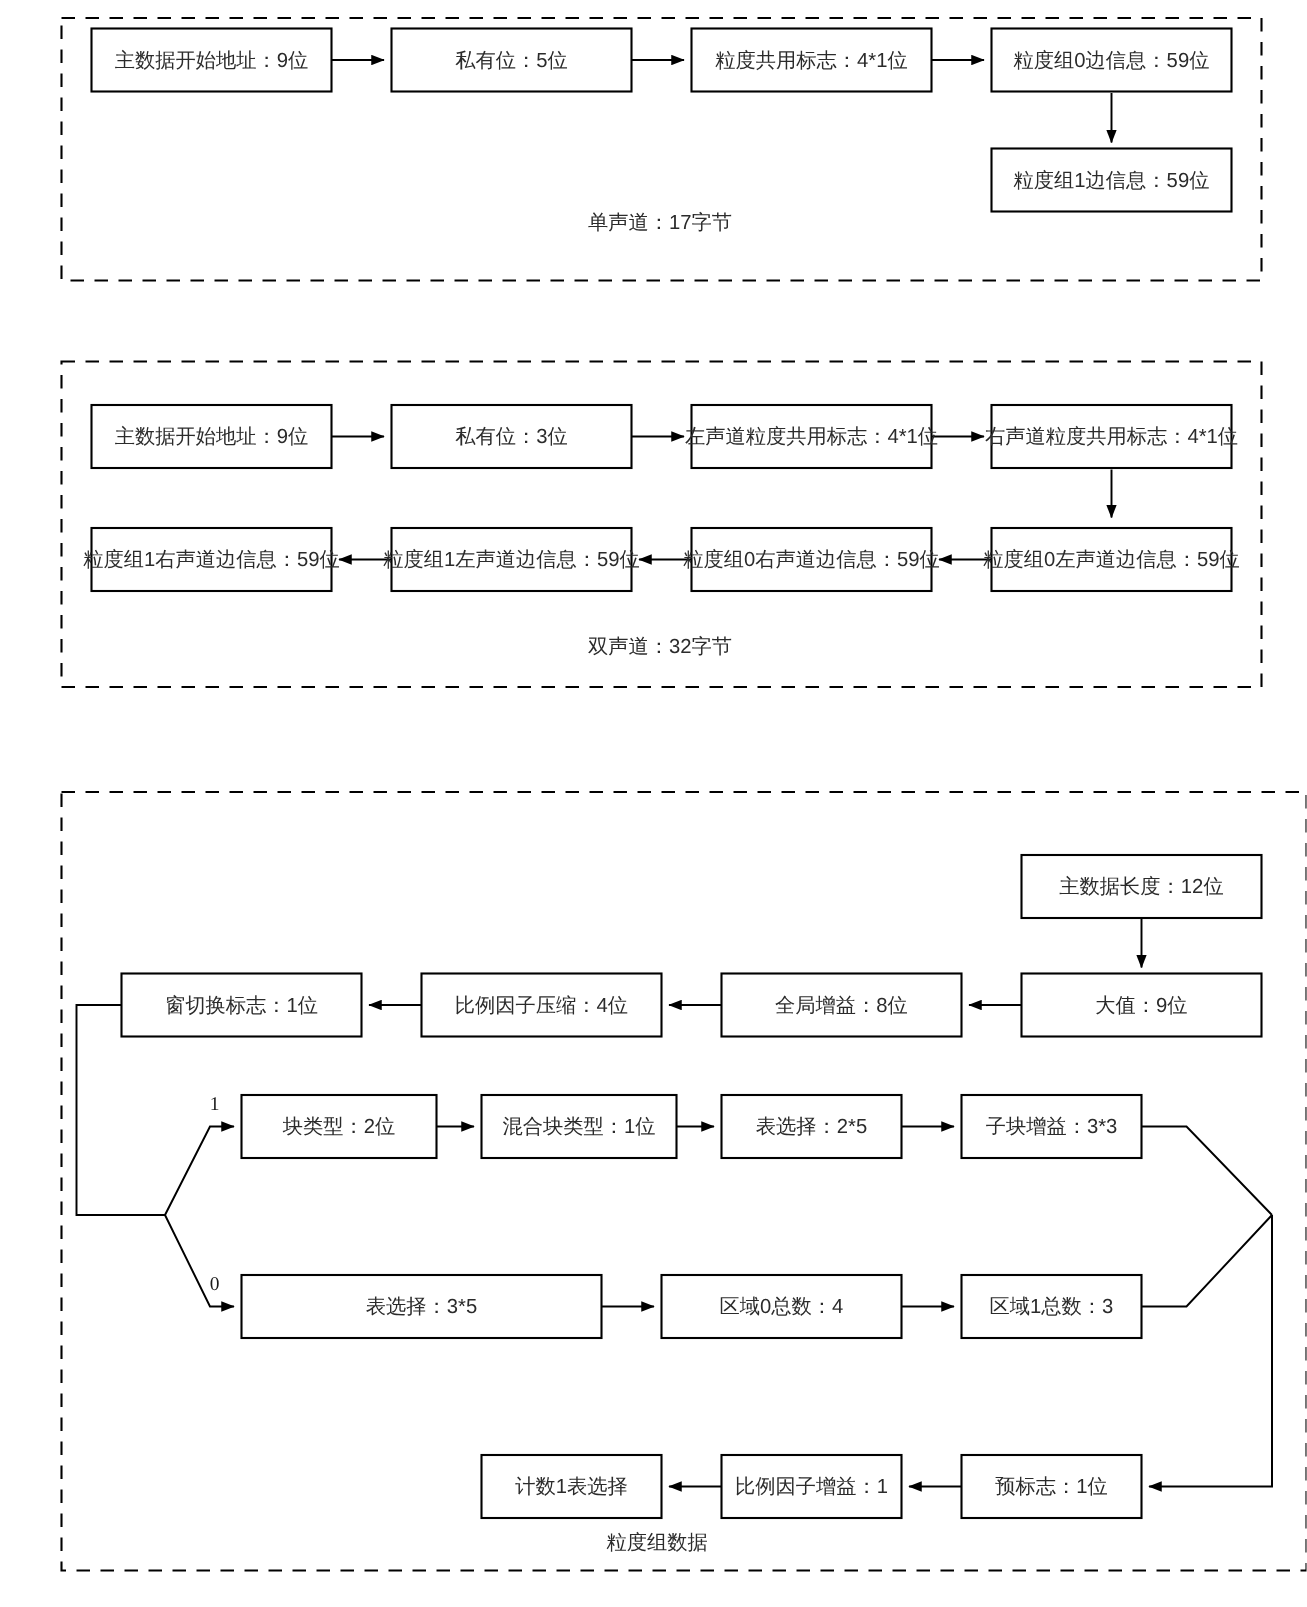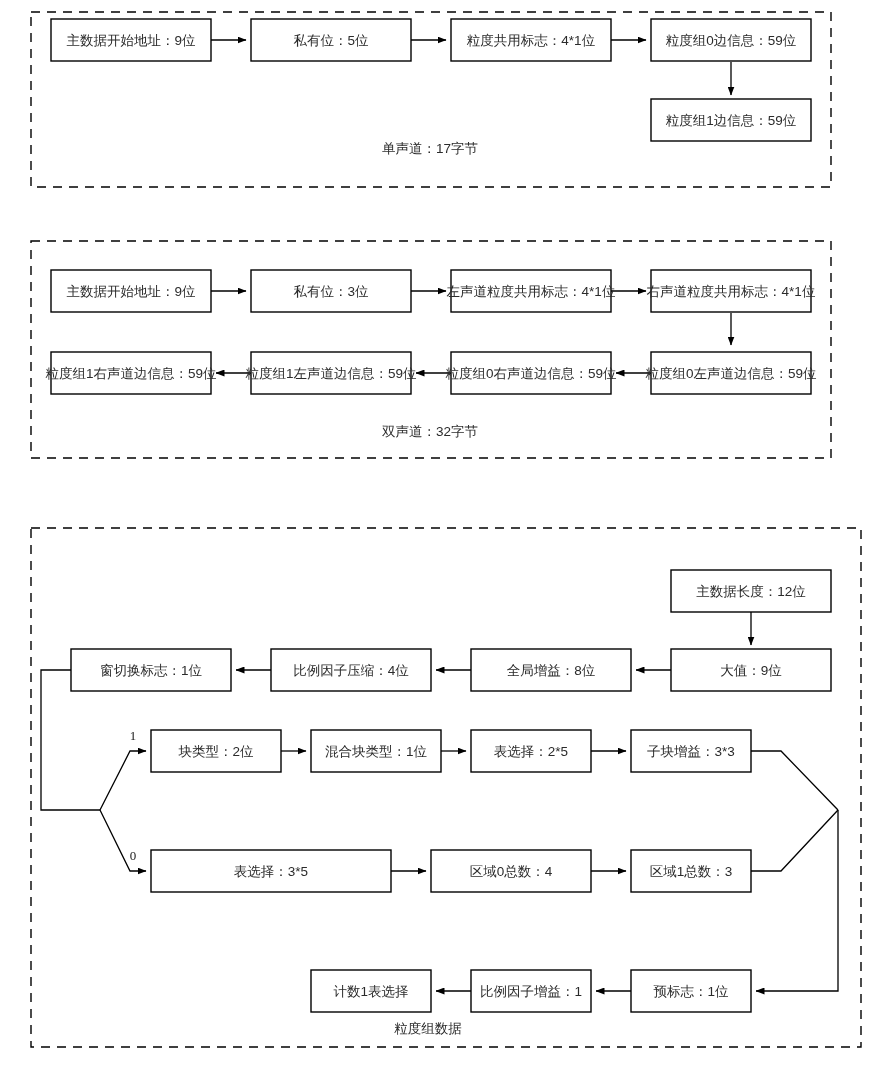--- a/index.html
+++ b/index.html
@@ -10,20 +10,21 @@
   body {
     width: 871px;
     height: 1071px;
     font-family: "Liberation Sans", "DejaVu Sans", sans-serif;
     overflow: hidden;
   }
   #diagram-root {
     position: relative;
     width: 747px;
     height: 1071px;
+    padding-left: 10px;
   }
   svg.diagram {
     display: block;
     width: 871px;
     height: 1071px;
   }
   .node-rect {
     fill: #ffffff;
     stroke: #000000;
     stroke-width: 1.4;

